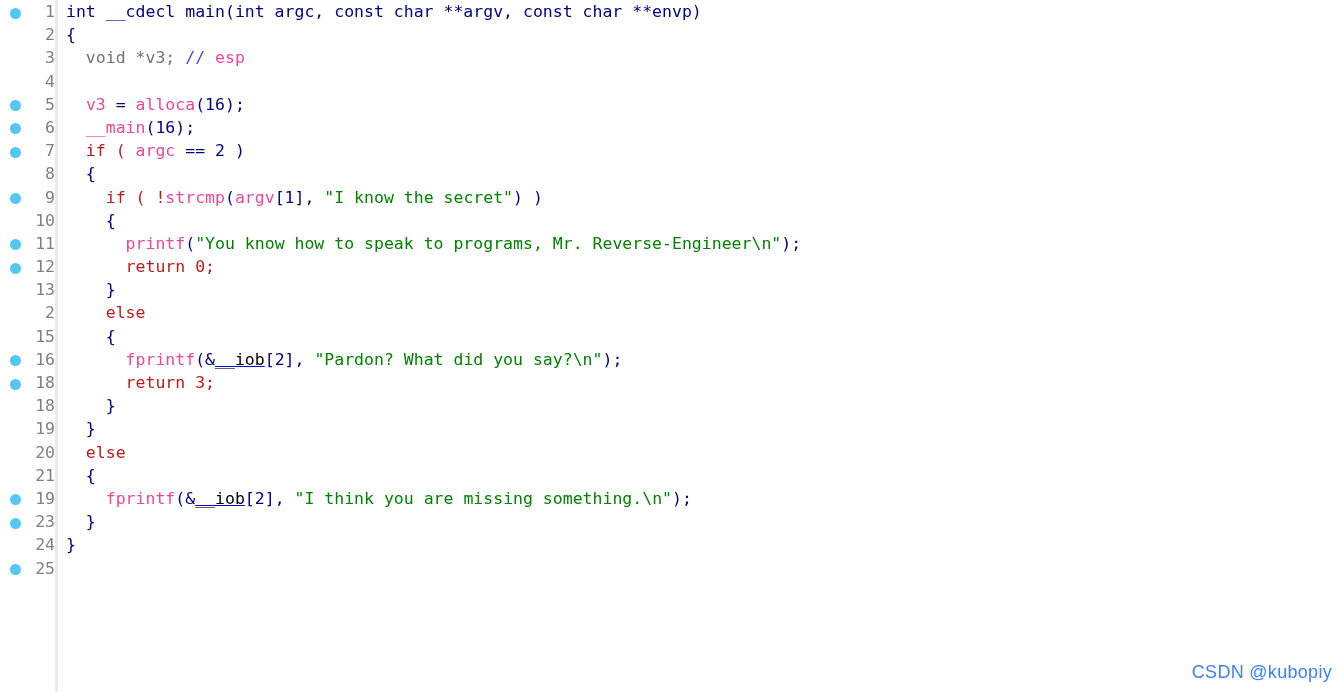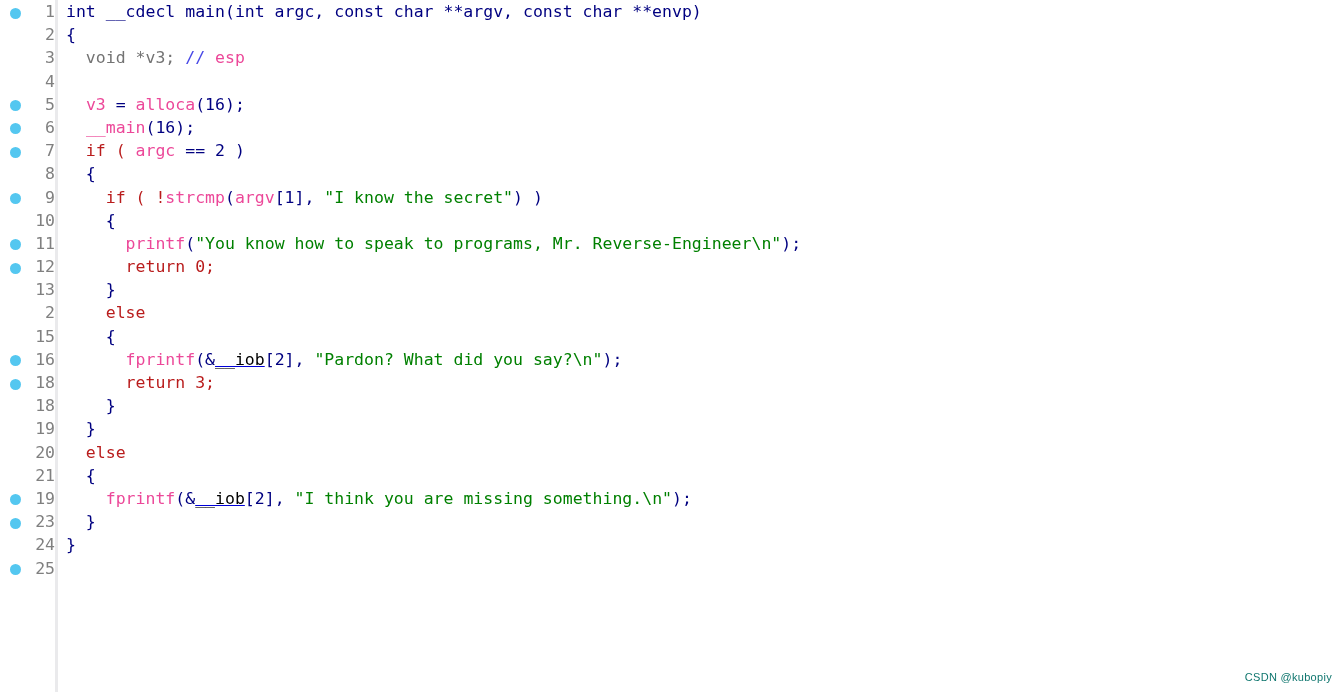--- a/index.html
+++ b/index.html
@@ -108,22 +108,22 @@
   .t-glob   { color: #000000; }              
   .t-ul     { text-decoration-color: #0000d8; }
   .t-ul-g   { text-decoration: underline; text-decoration-color: #0000d8; }
 
   
   #watermark {
     position: absolute;
     right: 10px;
     bottom: 9px;
     font-family: "Liberation Sans", sans-serif;
-    font-size: 11px;
-    color: #0f766e;
+    font-size: 18px;
+    color: #3b82f6;
     letter-spacing: 0.3px;
     user-select: none;
   }
 </style>
 </head>
 <body>
 
 <div id="top-strip"></div>
 
 <div id="editor">

